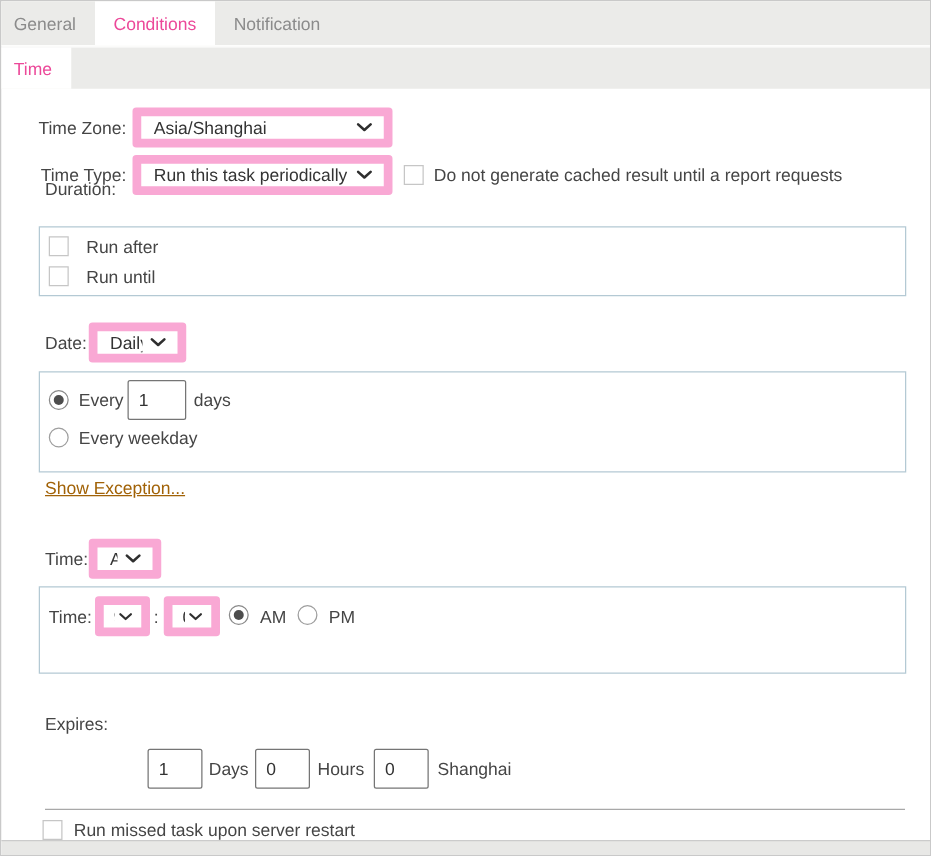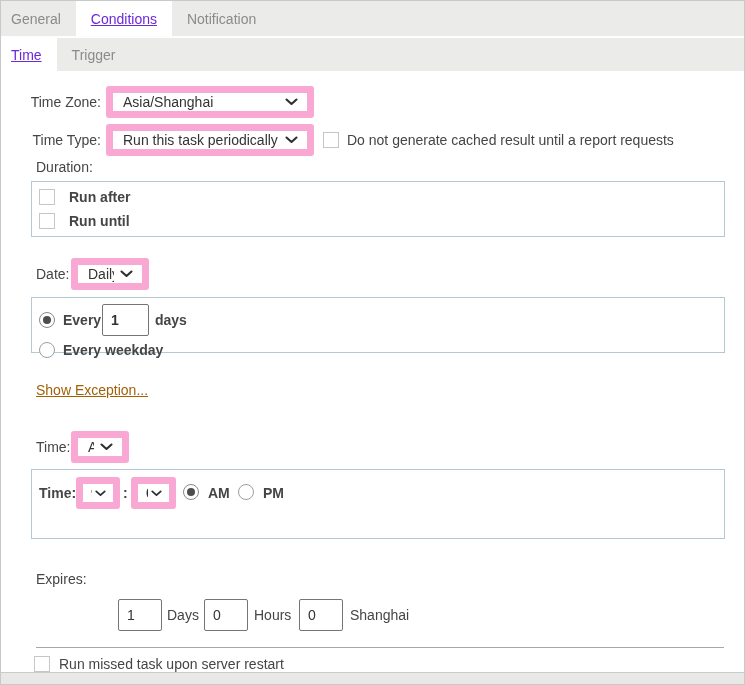--- a/index.html
+++ b/index.html
@@ -10,33 +10,33 @@
     font-size:14px; color:#454545; background:#fff;
     border:1px solid #c9c9c9; overflow:hidden;
   }
   
   .tabs1 { position:absolute; left:0; top:0; width:100%; height:36px;
            background:#ebebe9; border-bottom:1px solid #fdfdfc; display:flex; }
   .tabs2 { position:absolute; left:0; top:37px; width:100%; height:33px;
            background:#ebebe9; display:flex; }
   .tab { height:100%; display:flex; align-items:center; padding:0 15px;
          color:#8b8b8b; cursor:pointer; white-space:nowrap; }
-  .tab.active { background:#fff; color:#6d28d9;text-decoration:underline; }
+  .tab.active { background:#fff; color:#ec4899; }
   .tabs1 .tab:first-child, .tabs2 .tab:first-child { padding-left:10px; }
   
   .label { position:absolute; line-height:16px; color:#454545; white-space:nowrap; }
   .r { text-align:right; }
   .select { position:absolute; height:32px; background:#fff; border:7px solid #f9a8d4;
             border-radius:3px; display:flex; align-items:center; justify-content:space-between;
             padding:0 9px 0 10px; color:#333; cursor:pointer; }
   .select .txt { white-space:nowrap; overflow:hidden; }
   .chev { display:flex; align-items:center; margin-left:6px; flex:0 0 auto; }
   .tinput { position:absolute; height:32px; border:1px solid #757575; border-radius:2px;
             background:#fff; color:#333; font:inherit; padding:0 8px; width:47px; }
-  .groupbox { position:absolute; border:1px solid #b4c9d4; background:#fff;font-weight:bold; }
+  .groupbox { position:absolute; border:1px solid #b4c9d4; background:#fff; }
   .cb { position:absolute; width:16px; height:16px; border:1px solid #c6c6c6;
         background:#fff; cursor:pointer; }
   .radio { position:absolute; width:16px; height:16px; border:1px solid #9e9e9e;
            border-radius:50%; background:#fff; cursor:pointer; }
   .radio.sel { border-color:#8a8a8a; }
   .radio.sel::after { content:""; position:absolute; left:3px; top:3px; right:3px; bottom:3px;
                       border-radius:50%; background:#4d4d4d; }
   .link { position:absolute; color:#a16207; text-decoration:underline; cursor:pointer; white-space:nowrap; }
   .divider { position:absolute; height:1px; background:#a8a8a8; }
   .footer { position:absolute; left:0; bottom:0; width:100%; height:12px;
@@ -48,21 +48,20 @@
 <div class="screen">
 
   <div class="tabs1">
     <div class="tab">General</div>
     <div class="tab active">Conditions</div>
     <div class="tab">Notification</div>
   </div>
 
   <div class="tabs2">
     <div class="tab active">Time</div>
-    <div class="tab">Trigger</div>
   </div>
 
   <div class="label r" style="left:20px; top:93px; width:80px;">Time Zone:</div>
   <div class="select" style="left:105px; top:85px; width:208px;">
     <span class="txt">Asia/Shanghai</span>
     <span class="chev">
       <svg width="13" height="8" viewBox="0 0 13 8">
           <polyline points="1.5,1.5 6.5,6 11.5,1.5" fill="none" stroke="#2f2f2f" stroke-width="2.1" stroke-linecap="round" stroke-linejoin="round"></polyline>
         </svg>
     </span>
@@ -73,38 +72,38 @@
     <span class="txt">Run this task periodically</span>
     <span class="chev">
       <svg width="13" height="8" viewBox="0 0 13 8">
           <polyline points="1.5,1.5 6.5,6 11.5,1.5" fill="none" stroke="#2f2f2f" stroke-width="2.1" stroke-linecap="round" stroke-linejoin="round"></polyline>
         </svg>
     </span>
   </div>
   <span class="cb" style="left:322px; top:131px;"></span>
   <div class="label" style="left:346px; top:131px;">Do not generate cached result until a report requests</div>
 
-  <div class="label" style="left:35px; top:158px;">Duration:</div>
+  <div class="label" style="left:35px; top:142px;">Duration:</div>
   <div class="groupbox" style="left:30px; top:180px; width:694px; height:56px;">
     <span class="cb" style="left:7px; top:7px;"></span>
     <div class="label" style="left:37px; top:7px;">Run after</div>
     <span class="cb" style="left:7px; top:31px;"></span>
     <div class="label" style="left:37px; top:31px;">Run until</div>
   </div>
 
   <div class="label" style="left:35px; top:265px;">Date:</div>
   <div class="select" style="left:70px; top:257px; width:78px;">
     <span class="txt">Daily</span>
     <span class="chev">
       <svg width="13" height="8" viewBox="0 0 13 8">
           <polyline points="1.5,1.5 6.5,6 11.5,1.5" fill="none" stroke="#2f2f2f" stroke-width="2.1" stroke-linecap="round" stroke-linejoin="round"></polyline>
         </svg>
     </span>
   </div>
-  <div class="groupbox" style="left:30px; top:296px; width:694px; height:56px;">
+  <div class="groupbox" style="left:30px; top:296px; width:694px; height:81px;">
     <span class="radio sel" style="left:7px; top:14px;"></span>
     <div class="label" style="left:31px; top:14px;">Every</div>
     <input class="tinput" style="left: 70px; top: 6px;" type="text" value="1">
     <div class="label" style="left:123px; top:14px;">days</div>
     <span class="radio" style="left:7px; top:44px;"></span>
     <div class="label" style="left:31px; top:44px;">Every weekday</div>
   </div>
 
   <div class="link" style="left:35px; top:381px;">Show Exception...</div>
 

